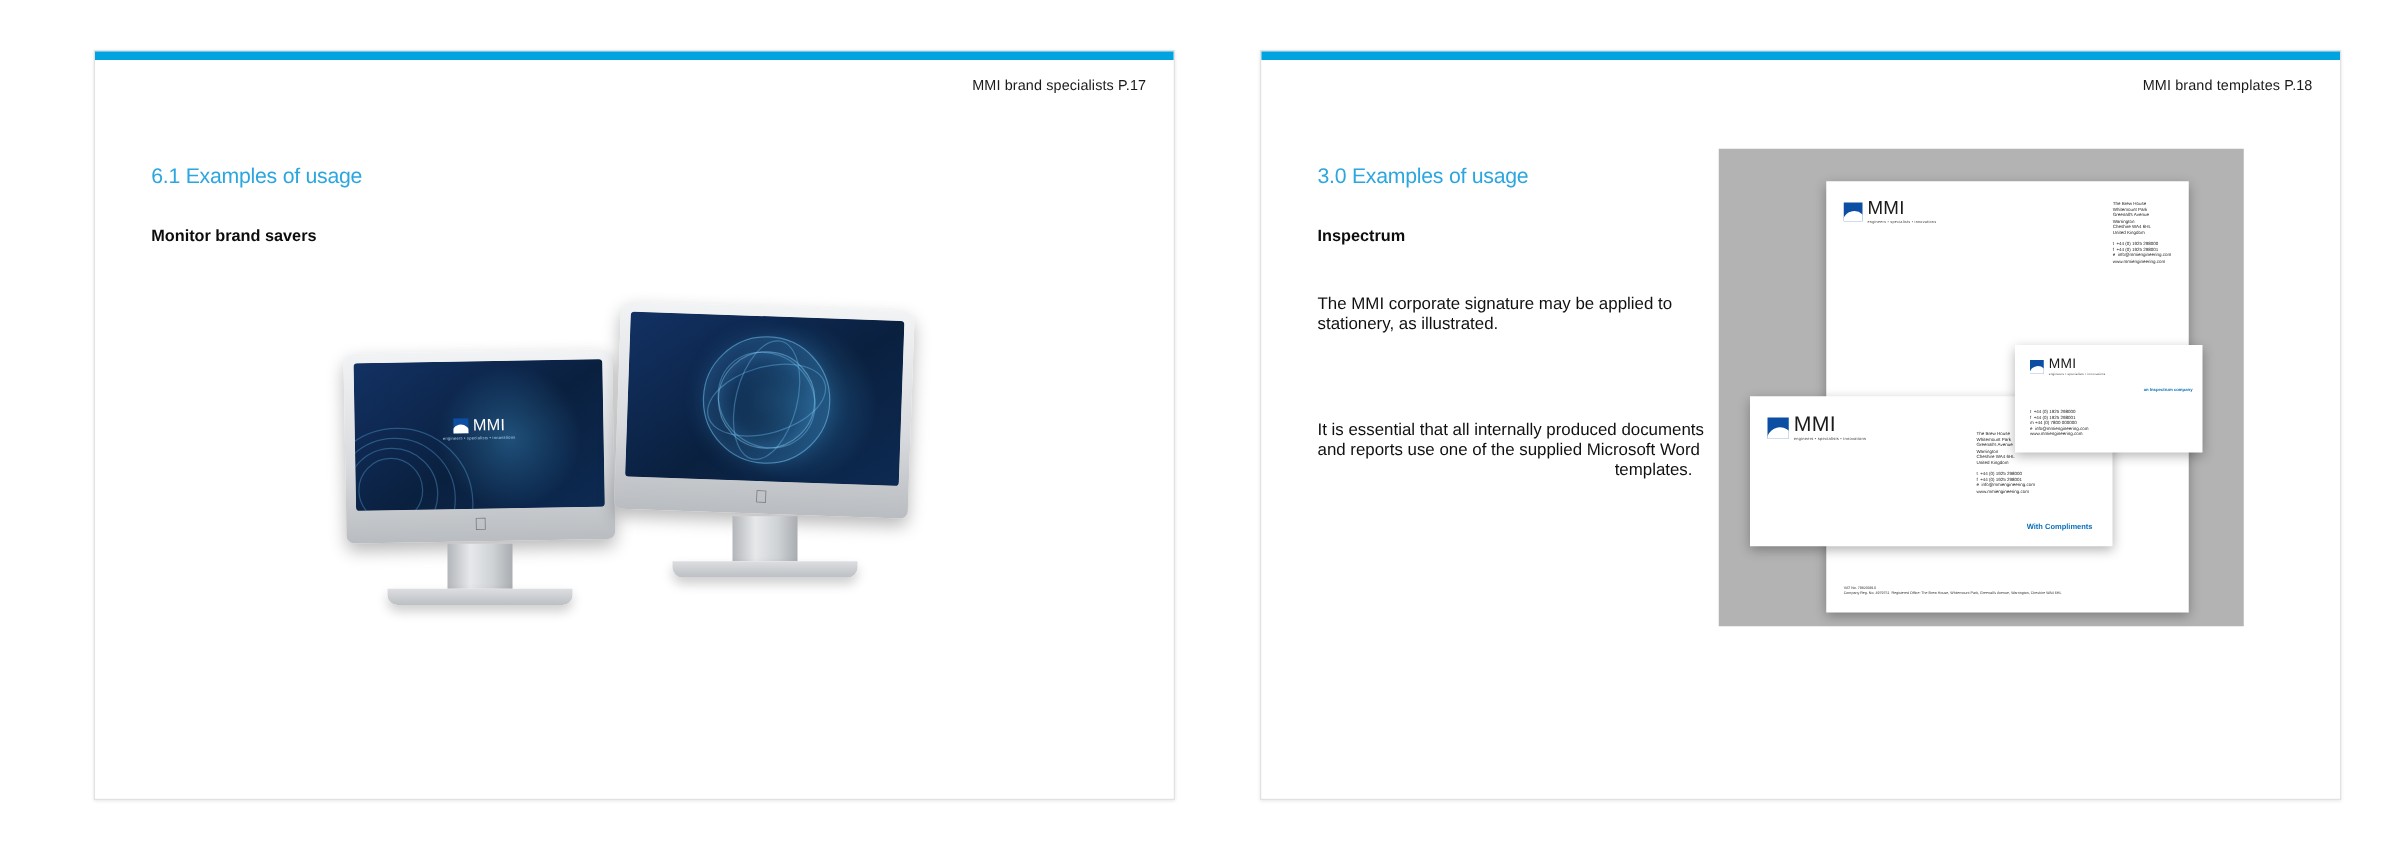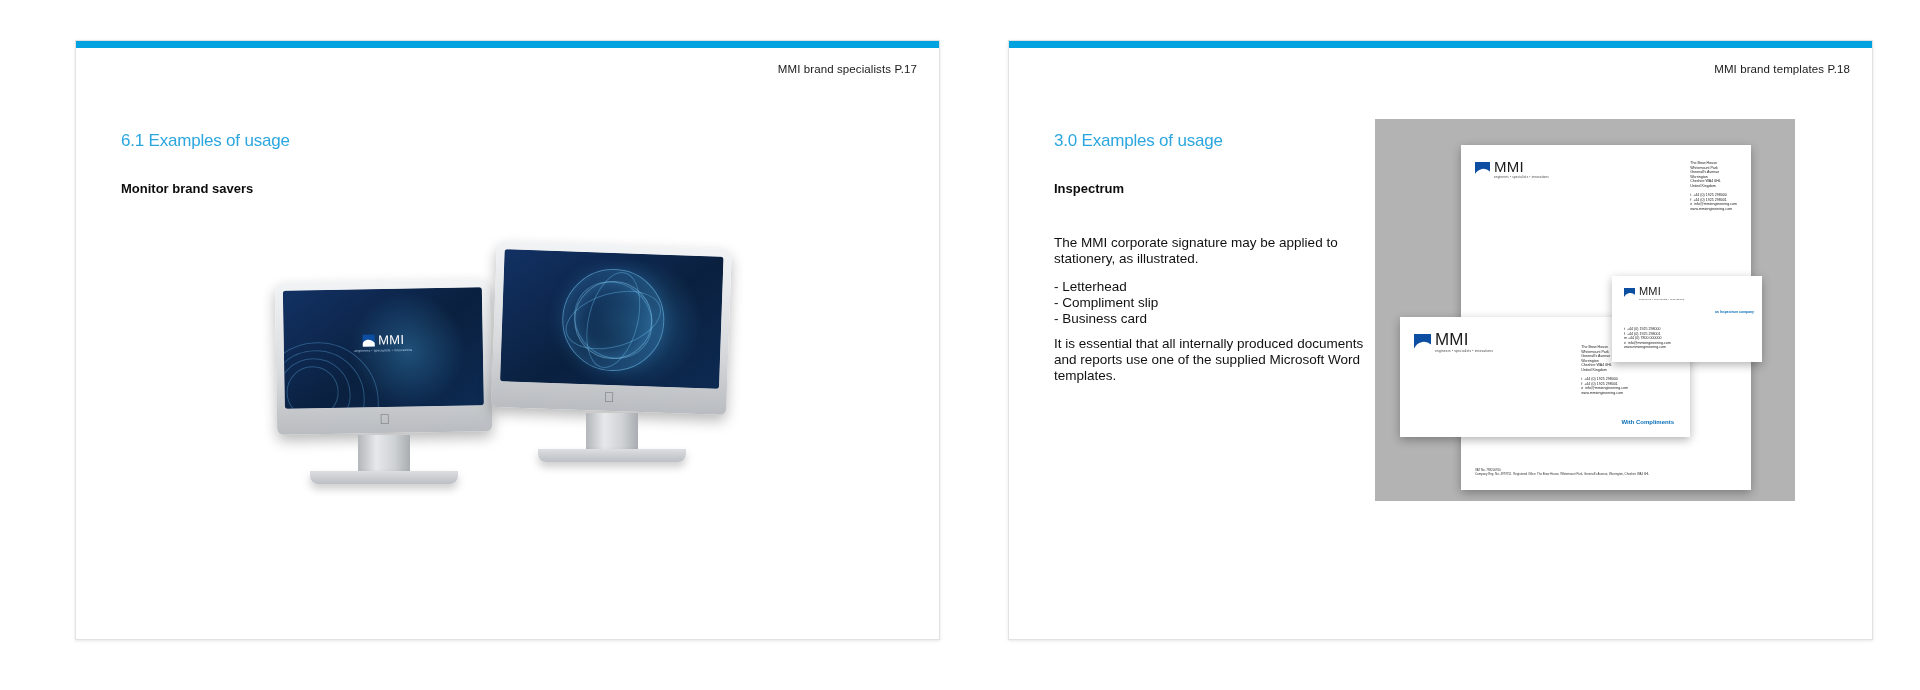--- a/index.html
+++ b/index.html
@@ -74,21 +74,21 @@
   .body-block {
     position: absolute;
     left: 45px;
     font-size: 13.5px;
     line-height: 16px;
     color: #111111;
     width: 300px;
   }
   .body-block.p1 { top: 176px; margin-top: 18px; }
   .body-block.p2 { top: 238px; }
-  .body-block.p3 { top: 295px; }
+  .body-block.p3 { top: 295px; text-align: right; }
   .body-block .line { display: block; white-space: pre; }
 
   
   .monitor-scene {
     position: absolute;
     left: 150px;
     top: 190px;
     width: 600px;
     height: 300px;
   }
@@ -331,25 +331,20 @@
     <div class="top-bar"></div>
     <div class="page-meta">MMI brand templates  P.18</div>
     <div class="section-title">3.0 Examples of usage</div>
     <div class="subhead">Inspectrum</div>
 
     <div class="body-block p1">
       <span class="line">The MMI corporate signature may be applied to
 stationery, as illustrated.</span>
     </div>
 
-    <div class="body-block p2">
-      <span class="line">- Letterhead</span>
-      <span class="line">- Compliment slip</span>
-      <span class="line">- Business card</span>
-    </div>
 
     <div class="body-block p3">
       <span class="line">It is essential that all internally produced documents
 and reports use one of the supplied Microsoft Word
 templates.</span>
     </div>
 
     <div class="stationery-panel">
 
       <div class="sheet letterhead">

